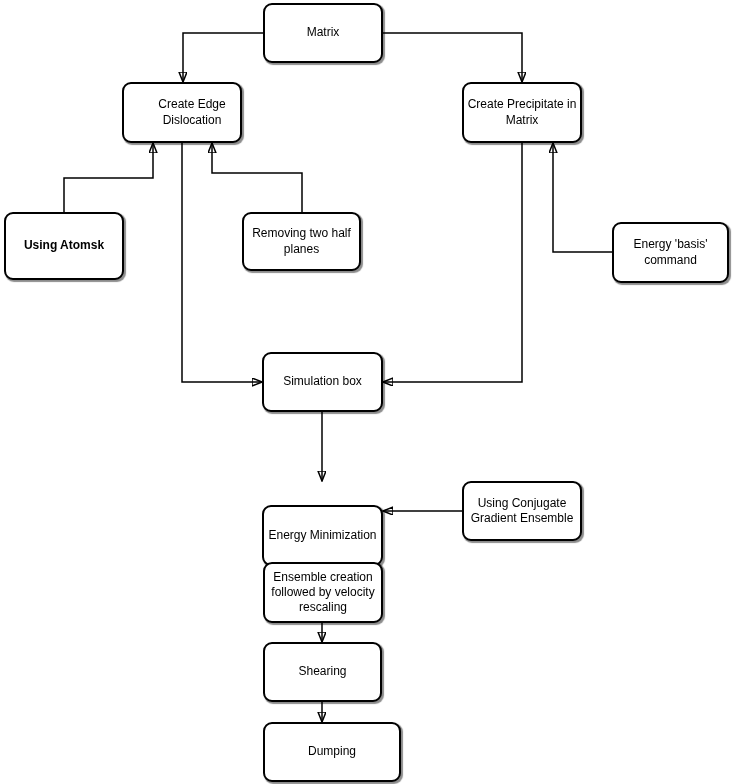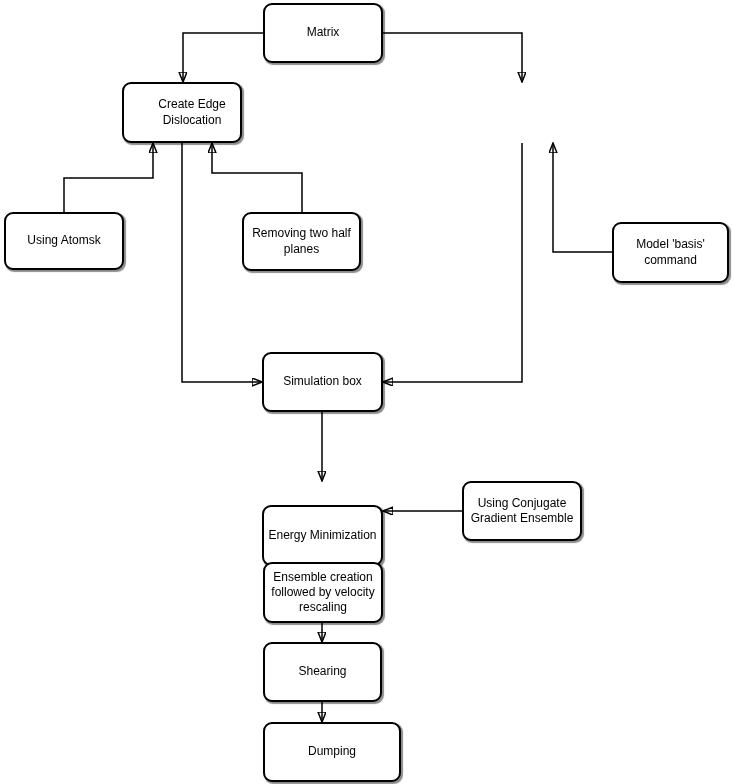--- a/index.html
+++ b/index.html
@@ -43,21 +43,21 @@
     line-height: 1.26;
     color: #000000;
     padding: 0 3px;
   }
   .node span { display: block; }
   .nowrap span { white-space: nowrap; }
 
   #n-model           { left: 263px; top: 3px;   width: 120px; height: 60px; }
   #n-create-edge     { left: 122px; top: 82px;  width: 120px; height: 61px; padding-left: 23px; }
   #n-create-precip   { left: 462px; top: 82px;  width: 120px; height: 61px; }
-  #n-using-atomsk    { left: 4px;   top: 212px; width: 120px; height: 58px; }
+  #n-using-atomsk    { left: 4px;   top: 212px; width: 120px; height: 68px; font-weight: bold; }
   #n-removing-planes { left: 242px; top: 212px; width: 119px; height: 59px; }
   #n-using-basis     { left: 612px; top: 222px; width: 117px; height: 61px; }
   #n-simulation      { left: 262px; top: 352px; width: 121px; height: 60px; }
   #n-energy-min      { left: 262px; top: 481px; width: 121px; height: 61px; margin-top: 24px; }
   #n-using-conjugate { left: 462px; top: 481px; width: 120px; height: 60px; }
   #n-ensemble        { left: 263px; top: 562px; width: 120px; height: 61px; }
   #n-shearing        { left: 263px; top: 642px; width: 119px; height: 60px; }
   #n-dumping         { left: 263px; top: 722px; width: 138px; height: 60px; }
 </style>
 </head>
@@ -86,31 +86,34 @@
   </svg>
 
   <div class="node" id="n-model">
     <span>Matrix</span>
   </div>
 
   <div class="node" id="n-create-edge">
     <span>Create Edge Dislocation</span>
   </div>
 
+  <div class="node" id="n-create-precip">
+    <span>Create Precipitate in Matrix</span>
+  </div>
 
   <div class="node" id="n-using-atomsk">
     <span>Using Atomsk</span>
   </div>
 
   <div class="node" id="n-removing-planes">
     <span>Removing two half planes</span>
   </div>
 
   <div class="node" id="n-using-basis">
-    <span>Model 'basis' command</span>
+    <span>Energy 'basis' command</span>
   </div>
 
   <div class="node" id="n-simulation">
     <span>Simulation box</span>
   </div>
 
   <div class="node nowrap" id="n-energy-min">
     <span>Energy Minimization</span>
   </div>
 

